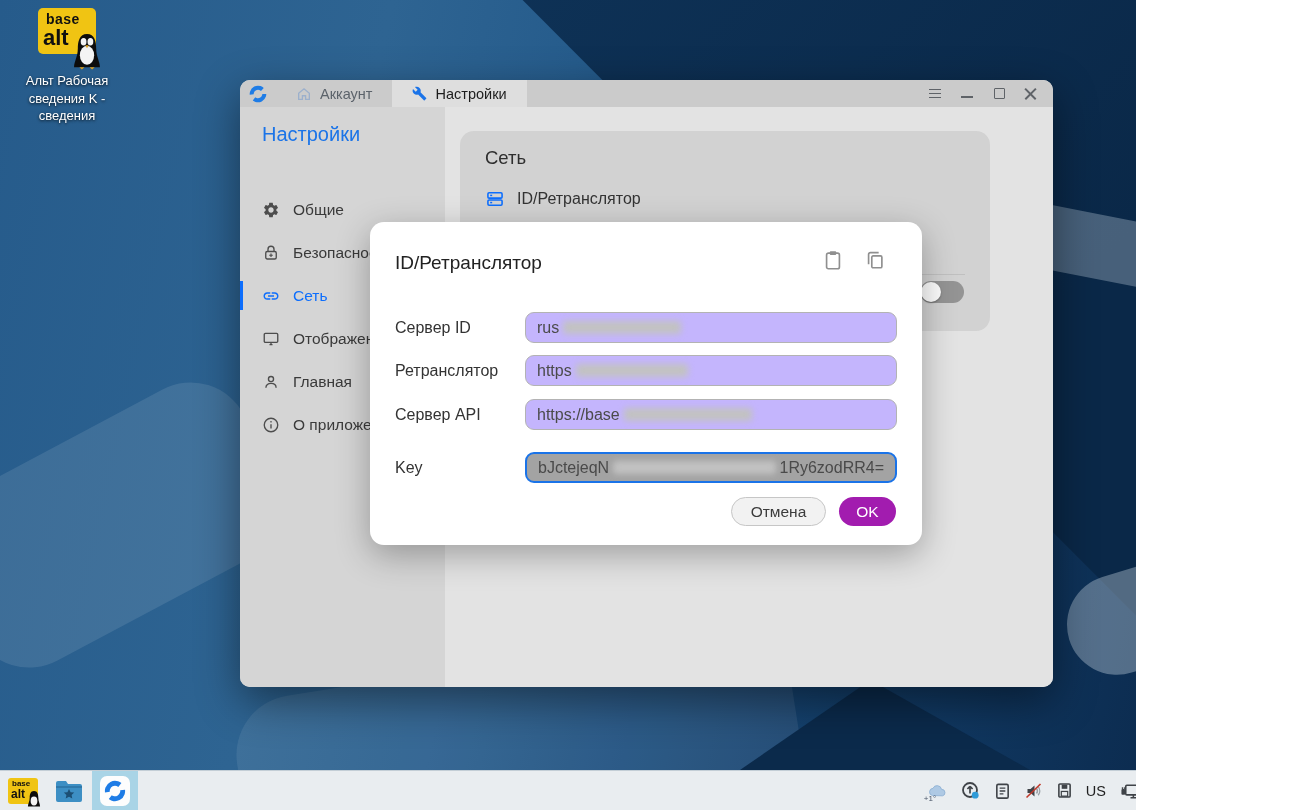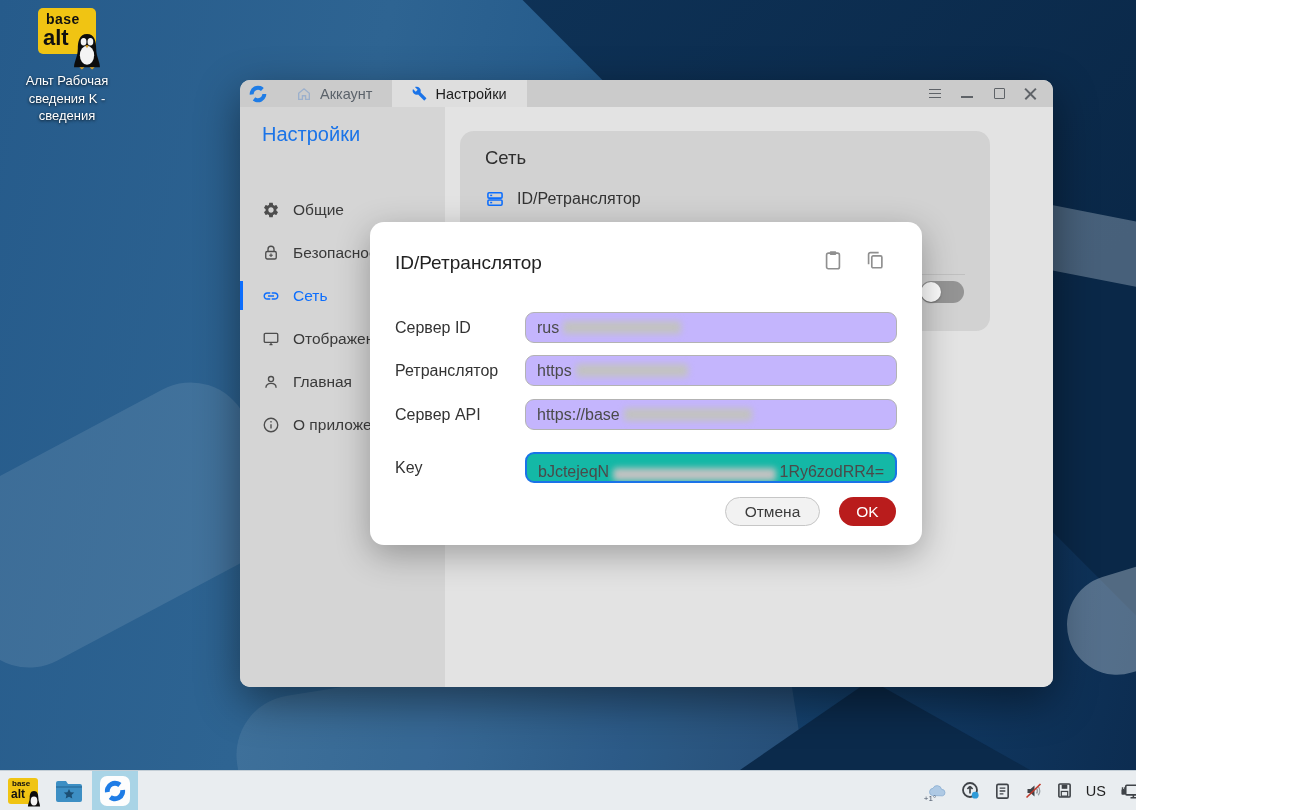--- a/index.html
+++ b/index.html
@@ -80,29 +80,29 @@
 
   
   .dialog { position:absolute; left:370px; top:222px; width:552px; height:323px;
     background:#ffffff; border-radius:14px; box-shadow:0 10px 34px rgba(0,0,0,.30); z-index:30; }
   .dlg-title { position:absolute; left:25px; top:30px; font-size:19px; color:#222; }
   .dlg-icons { position:absolute; right:36px; top:27px; display:flex; gap:20px; }
   .dlg-row { position:absolute; left:25px; width:502px; height:31px; display:flex; align-items:center; }
   .dlg-label { width:130px; font-size:16px; color:#333; }
   .dlg-input { flex:1; height:31px; background:#c4b5fd; border:1px solid #b3b3b3; border-radius:9px;
     display:flex; align-items:center; padding:0 11px; font-size:16px; color:#4a4a4a; overflow:hidden; white-space:nowrap; }
-  .dlg-input.key { background:#14b8a6; border:2px solid #1a73e8;align-items:flex-end; }
+  .dlg-input.key { background:#a3a3a3; border:2px solid #1a73e8; }
   .redact { display:inline-block; height:13px; border-radius:3px; background:#c2c2c2;
     filter:blur(3px); margin:0 4px; }
   .r-id   { width:118px; } .r-relay{ width:112px; } .r-api { width:128px; } .r-key { flex:1; }
-  .dlg-btns { position:absolute; right:26px; bottom:19px; display:flex; gap:19px; }
+  .dlg-btns { position:absolute; right:26px; bottom:19px; display:flex; gap:13px; }
   .btn { height:29px; border-radius:15px; display:flex; align-items:center; justify-content:center;
     font-size:15.5px; cursor:default; }
   .btn-cancel { width:95px; background:#f2f2f2; border:1px solid #c6c6c6; color:#3c3c3c; }
-  .btn-ok { width:57px; background:#b91c1c; color:#ffffff; }
+  .btn-ok { width:57px; background:#a21caf; color:#ffffff; }
 
   
   .taskbar { position:absolute; left:0; bottom:0; width:1298px; height:40px; background:#e9edf0;
     border-top:1px solid #c3ced6; display:flex; align-items:center; z-index:40; }
   .task-left { display:flex; align-items:center; height:40px; }
   .tslot { width:46px; height:40px; display:flex; align-items:center; justify-content:center; }
   .tslot.active { background:#a9d4e6; }
   .mini-balogo { position:relative; width:30px; height:26px; background:#f0c413; border-radius:3px; }
   .mini-balogo .t1 { position:absolute; top:1px; left:4px; font-size:8px; font-weight:bold; color:#101010; }
   .mini-balogo .t2 { position:absolute; top:9px; left:3px; font-size:12px; font-weight:bold; color:#101010; }

